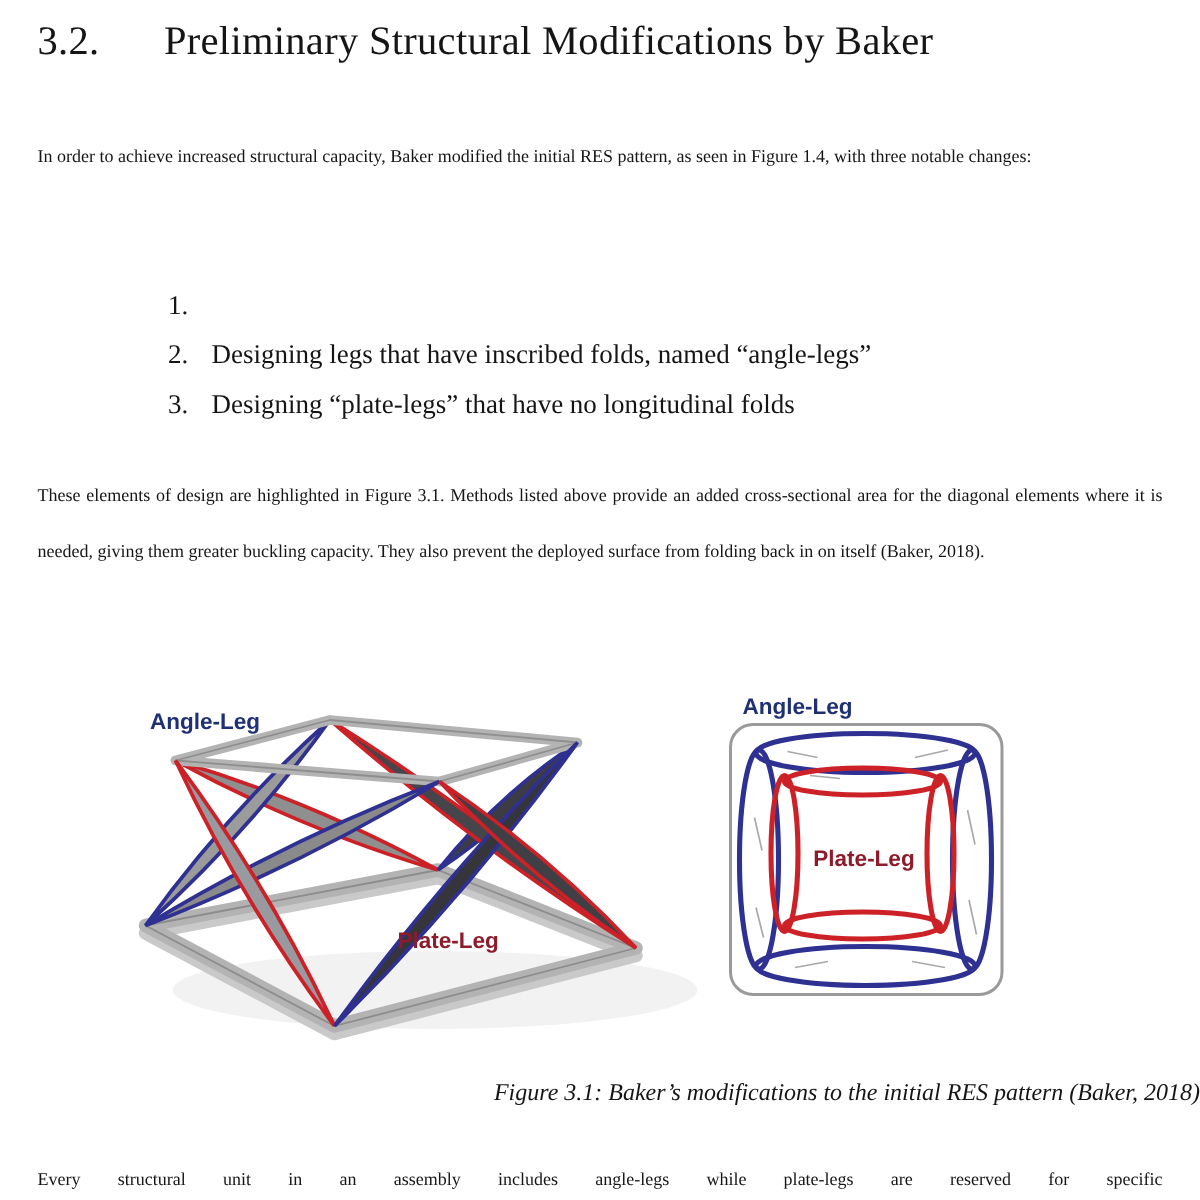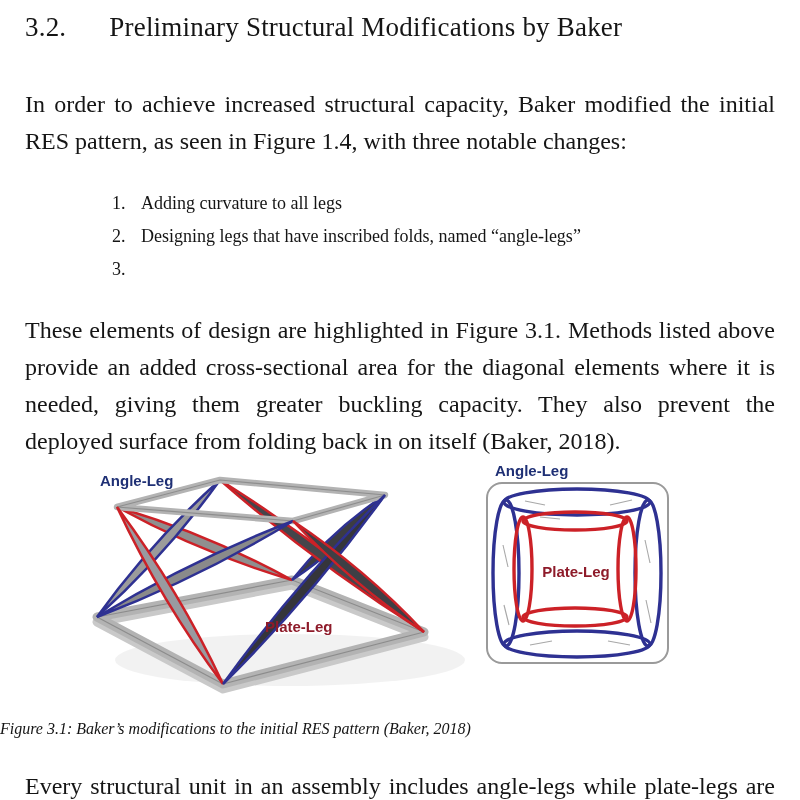--- a/index.html
+++ b/index.html
@@ -16,21 +16,21 @@
     top: 12px; left: 25px; right: 25px;
     font-size: 27px;
     font-weight: normal;
     letter-spacing: 0.2px;
     white-space: nowrap;
   }
   .heading .hnum { margin-right: 43px; }
 
   .para {
     left: 25px; width: 750px;
-    font-size: 24px;
+    font-size: 12px;
     line-height: 37px;
     text-align: justify;
   }
   #para1 { top: 86px; }
   #para2 { top: 312px; }
   #para3 { top: 753px; line-height: 24px; text-align: justify; text-align-last: justify; margin-top: 21px; }
 
   .num-list { top: 187px; left: 112px; width: 600px; list-style: none; }
   .num-list .li {
     display: flex;
@@ -46,46 +46,46 @@
   .fig-label {
     font-family: "Liberation Sans", sans-serif;
     font-weight: bold;
     font-size: 15px;
   }
   .label-blue { fill: #1f3075; }
   .label-red  { fill: #8e1b2a; }
 
   .caption {
     top: 718px; left: 0; width: 800px;
-    text-align: left;
+    text-align: right;
     font-style: italic;
     font-size: 16px;
     line-height: 22px;
   }
 </style>
 </head>
 <body>
 
 <h1 class="abs heading">
   <span class="hnum">3.2.</span><span>Preliminary Structural Modifications by Baker</span>
 </h1>
 
 <p id="para1" class="abs para">In order to achieve increased structural capacity, Baker modified the initial RES pattern, as seen in Figure 1.4, with three notable changes:</p>
 
 <div class="abs num-list">
   <div class="li">
     <span class="num">1.</span>
-    <span>Adding curvature to all legs</span>
   </div>
   <div class="li">
     <span class="num">2.</span>
     <span>Designing legs that have inscribed folds, named “angle-legs”</span>
   </div>
   <div class="li">
     <span class="num">3.</span>
+    <span>Designing “plate-legs” that have no longitudinal folds</span>
   </div>
 </div>
 
 <p id="para2" class="abs para">These elements of design are highlighted in Figure 3.1. Methods listed above provide an added cross-sectional area for the diagonal elements where it is needed, giving them greater buckling capacity. They also prevent the deployed surface from folding back in on itself (Baker, 2018).</p>
 
 <div class="abs figure-area">
 
   <svg id="left-photo" width="400" height="257" viewBox="0 0 400 257">
 
     <ellipse cx="220" cy="212" rx="175" ry="26" fill="#000000" opacity="0.05"></ellipse>

